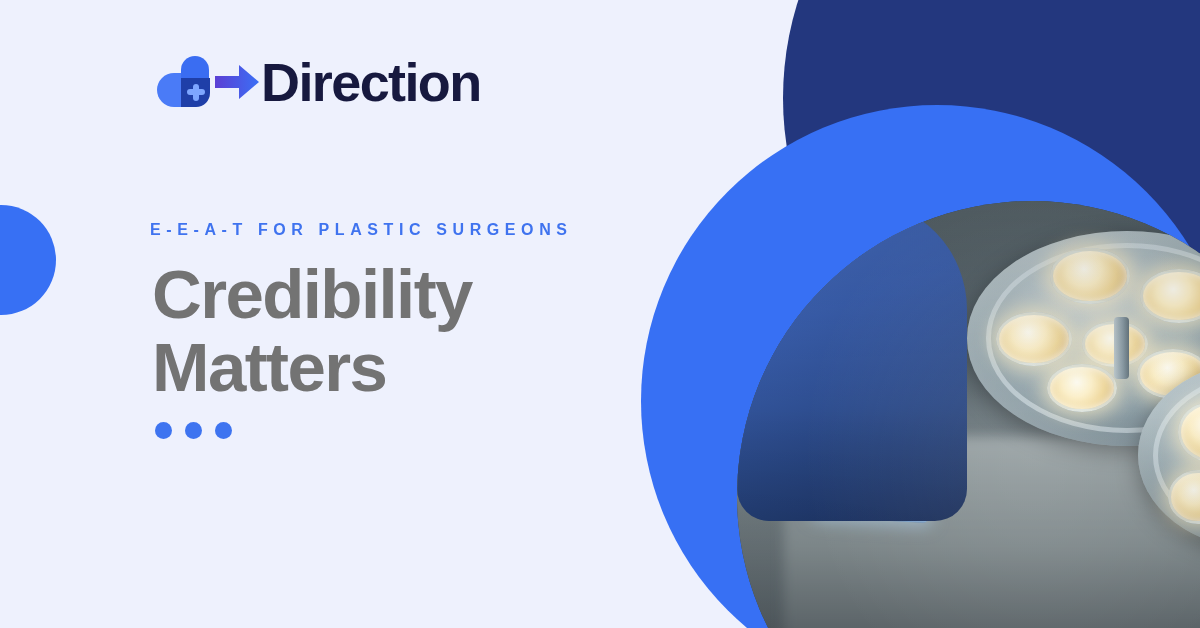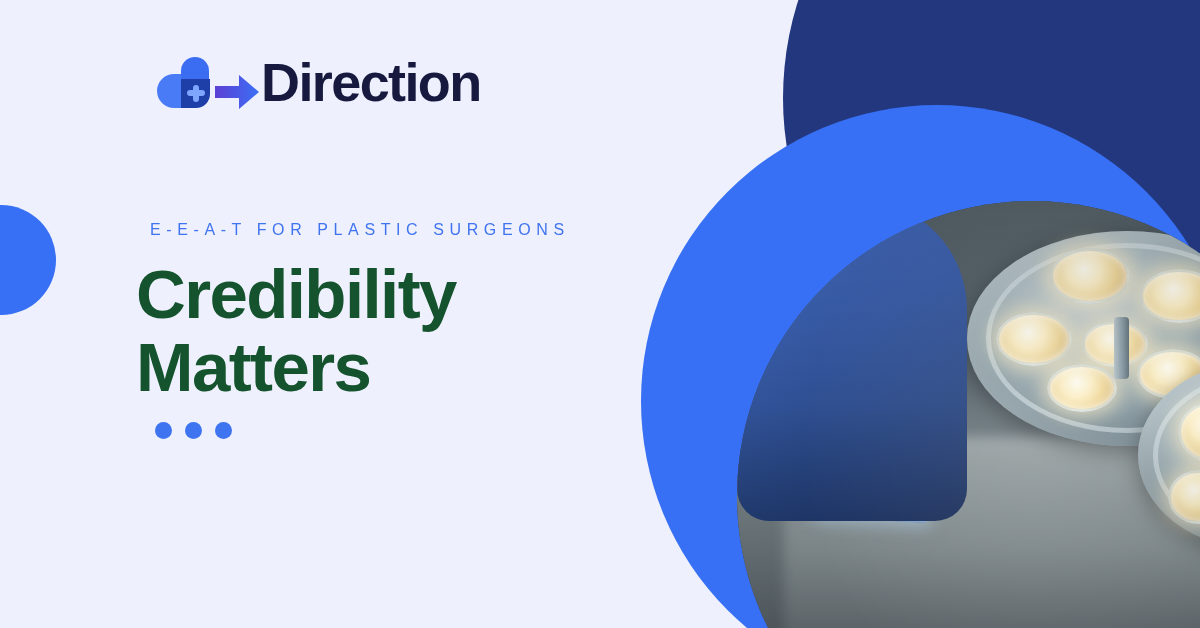--- a/index.html
+++ b/index.html
@@ -150,39 +150,39 @@
   .scene-shade {
     position:absolute; inset:0;
     background:
       radial-gradient(ellipse at 50% 42%, rgba(255,255,255,.10) 0%, rgba(0,0,0,0) 55%),
       linear-gradient(180deg, rgba(0,0,0,.12) 0%, rgba(0,0,0,0) 35%, rgba(0,0,0,.30) 100%);
   }
 
   
   .content { position:absolute; left:0; top:0; width:660px; height:628px; }
 
-  .logo { position:absolute; left:157px; top:55px; display:flex; align-items:flex-end; gap:2px; }
+  .logo { position:absolute; left:157px; top:55px; display:flex; align-items:center; gap:2px; }
   .logo-mark { position:relative; width:56px; height:52px; }
   .lm-a { position:absolute; left:0; top:17px; width:52px; height:34px; border-radius:17px 17px 17px 17px; background:#4a7bf7; }
   .lm-b { position:absolute; left:24px; top:0;  width:28px; height:34px; border-radius:14px 14px 0 0; background:#3a6df2; }
   .lm-c { position:absolute; left:24px; top:22px; width:29px; height:29px; border-radius:0 0 14px 0; background:#1f3fa8; }
   .lm-plus-v { position:absolute; left:36px; top:28px; width:6px; height:17px; border-radius:3px; background:#7ea6ff; }
   .lm-plus-h { position:absolute; left:30px; top:33px; width:18px; height:6px; border-radius:3px; background:#7ea6ff; }
   .logo-arrow { width:44px; height:34px; }
   .logo-word { font-size:54px; font-weight:700; letter-spacing:-1.6px; color:#17193f; line-height:1; }
 
   .eyebrow {
     position:absolute; left:150px; top:221px;
-    font-size:16px; font-weight:400; letter-spacing:5.6px;
+    font-size:16px; font-weight:700; letter-spacing:5.6px;
     color:#3f73ef; white-space:nowrap;
   }
   .headline {
-    position:absolute; left:136px; top:262px;
+    position:absolute; left:152px; top:262px;
     font-size:69px; font-weight:700; line-height:0.95;
-    letter-spacing:-1.6px; color:#14532d;
+    letter-spacing:-1.6px; color:#737373;
   }
   .headline .l2 { display:block;margin-top:7px; }
   .dots { position:absolute; left:155px; top:422px; display:flex; gap:13px; }
   .dots i { display:block; width:17px; height:17px; border-radius:50%; background:#3e74f0; }
 </style>
 </head>
 <body>
 
 <div id="banner">
 

